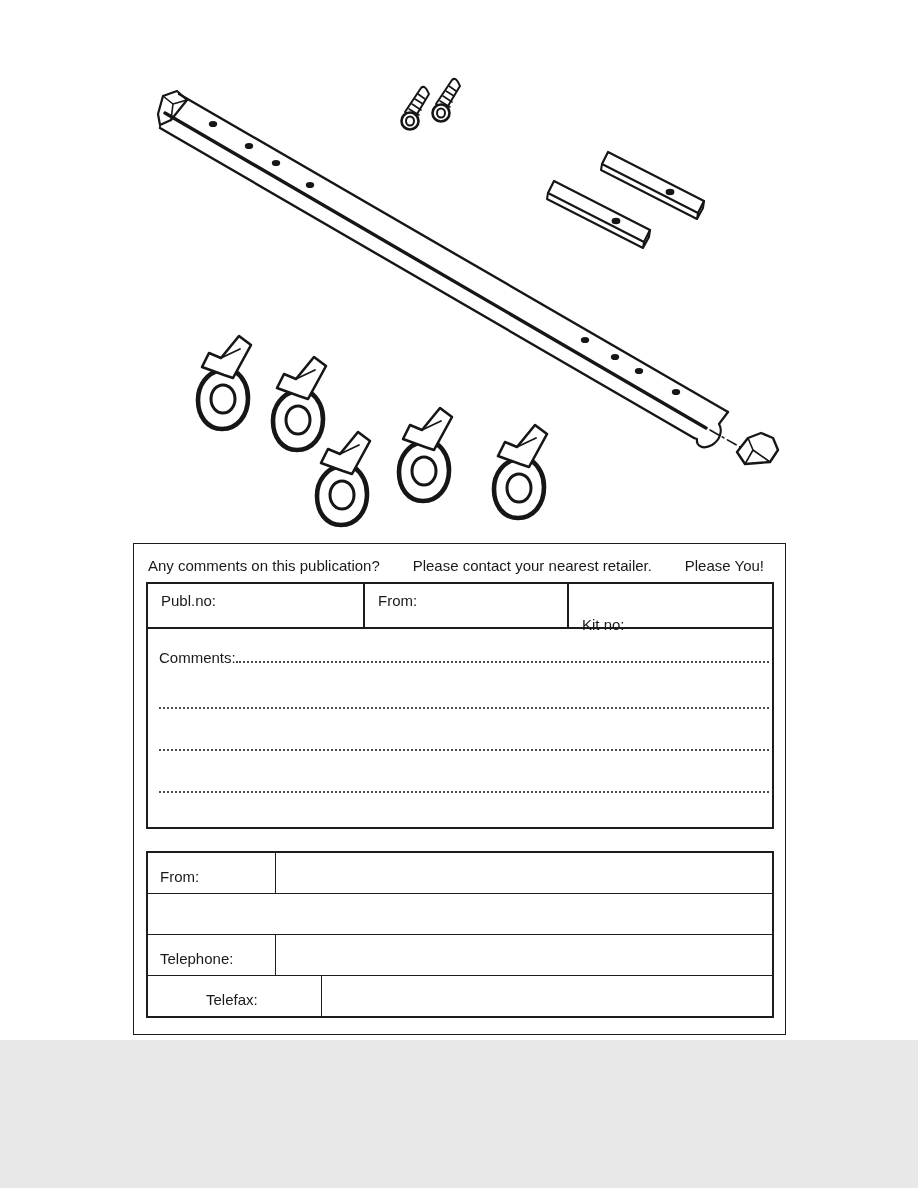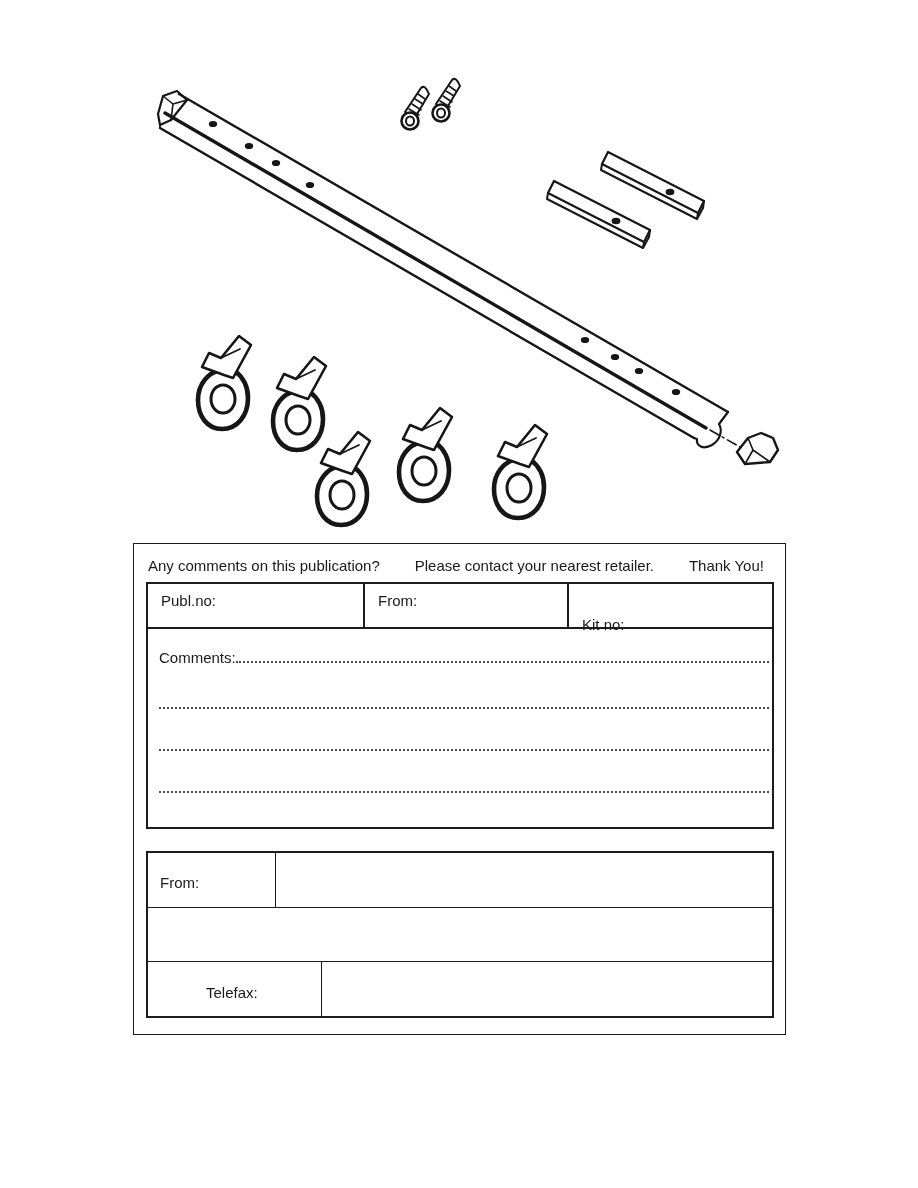--- a/index.html
+++ b/index.html
@@ -1,17 +1,17 @@
 <!DOCTYPE html>
 <html><head>
 <meta charset="utf-8">
 <style>
   html,body{margin:0;padding:0;background:#e8e8e8;}
   #page{
-    position:relative;width:918px;height:1188px;background:#ffffff;
+    position:relative;width:918px;height:1040px;background:#ffffff;
     font-family:"Liberation Sans","DejaVu Sans",sans-serif;color:#1a1a1a;
     margin:0 auto;overflow:hidden;
   }
   
   #diagram{position:absolute;left:0;top:0;width:918px;height:540px;}
   .ln{stroke:#161616;fill:none;stroke-linecap:round;stroke-linejoin:round;}
   .fw{stroke:#161616;fill:#ffffff;stroke-linejoin:round;}
   .fb{fill:#161616;stroke:none;}
   
   .form-box{
@@ -142,21 +142,21 @@
       <path class="fw" stroke-width="2.4" d="M737,452 L748,438 L761,433 L773,438 L778,450 L770,462 L745,464 Z"></path>
       <path class="ln" stroke-width="1.6" d="M748,438 L753,450 L745,464 M753,450 L770,462"></path>
     </g>
   </svg>
 
   <div class="form-box">
 
     <div class="form-header">
       <span>Any comments on this publication?</span>
       <span>Please contact your nearest retailer.</span>
-      <span>Thank You!</span>
+      <span>Please You!</span>
     </div>
 
     <div class="tbl1">
       <div class="tbl1-head">
         <div class="tbl1-cell c1">
           <span>Publ.no:</span>
           <span></span>
         </div>
         <div class="tbl1-cell c2">
           <span>From:</span>
@@ -180,19 +180,23 @@
 
     <div class="tbl2">
       <div class="tbl2-row">
         <div class="tbl2-label">From:</div>
         <div class="tbl2-value"></div>
       </div>
       <div class="tbl2-row">
         <div class="tbl2-value"></div>
       </div>
       <div class="tbl2-row">
+        <div class="tbl2-label">Telephone:</div>
+        <div class="tbl2-value"></div>
+      </div>
+      <div class="tbl2-row">
         <div class="tbl2-label">Telefax:</div>
         <div class="tbl2-value"></div>
       </div>
     </div>
 
   </div>
 </div>
 
 </body></html>

